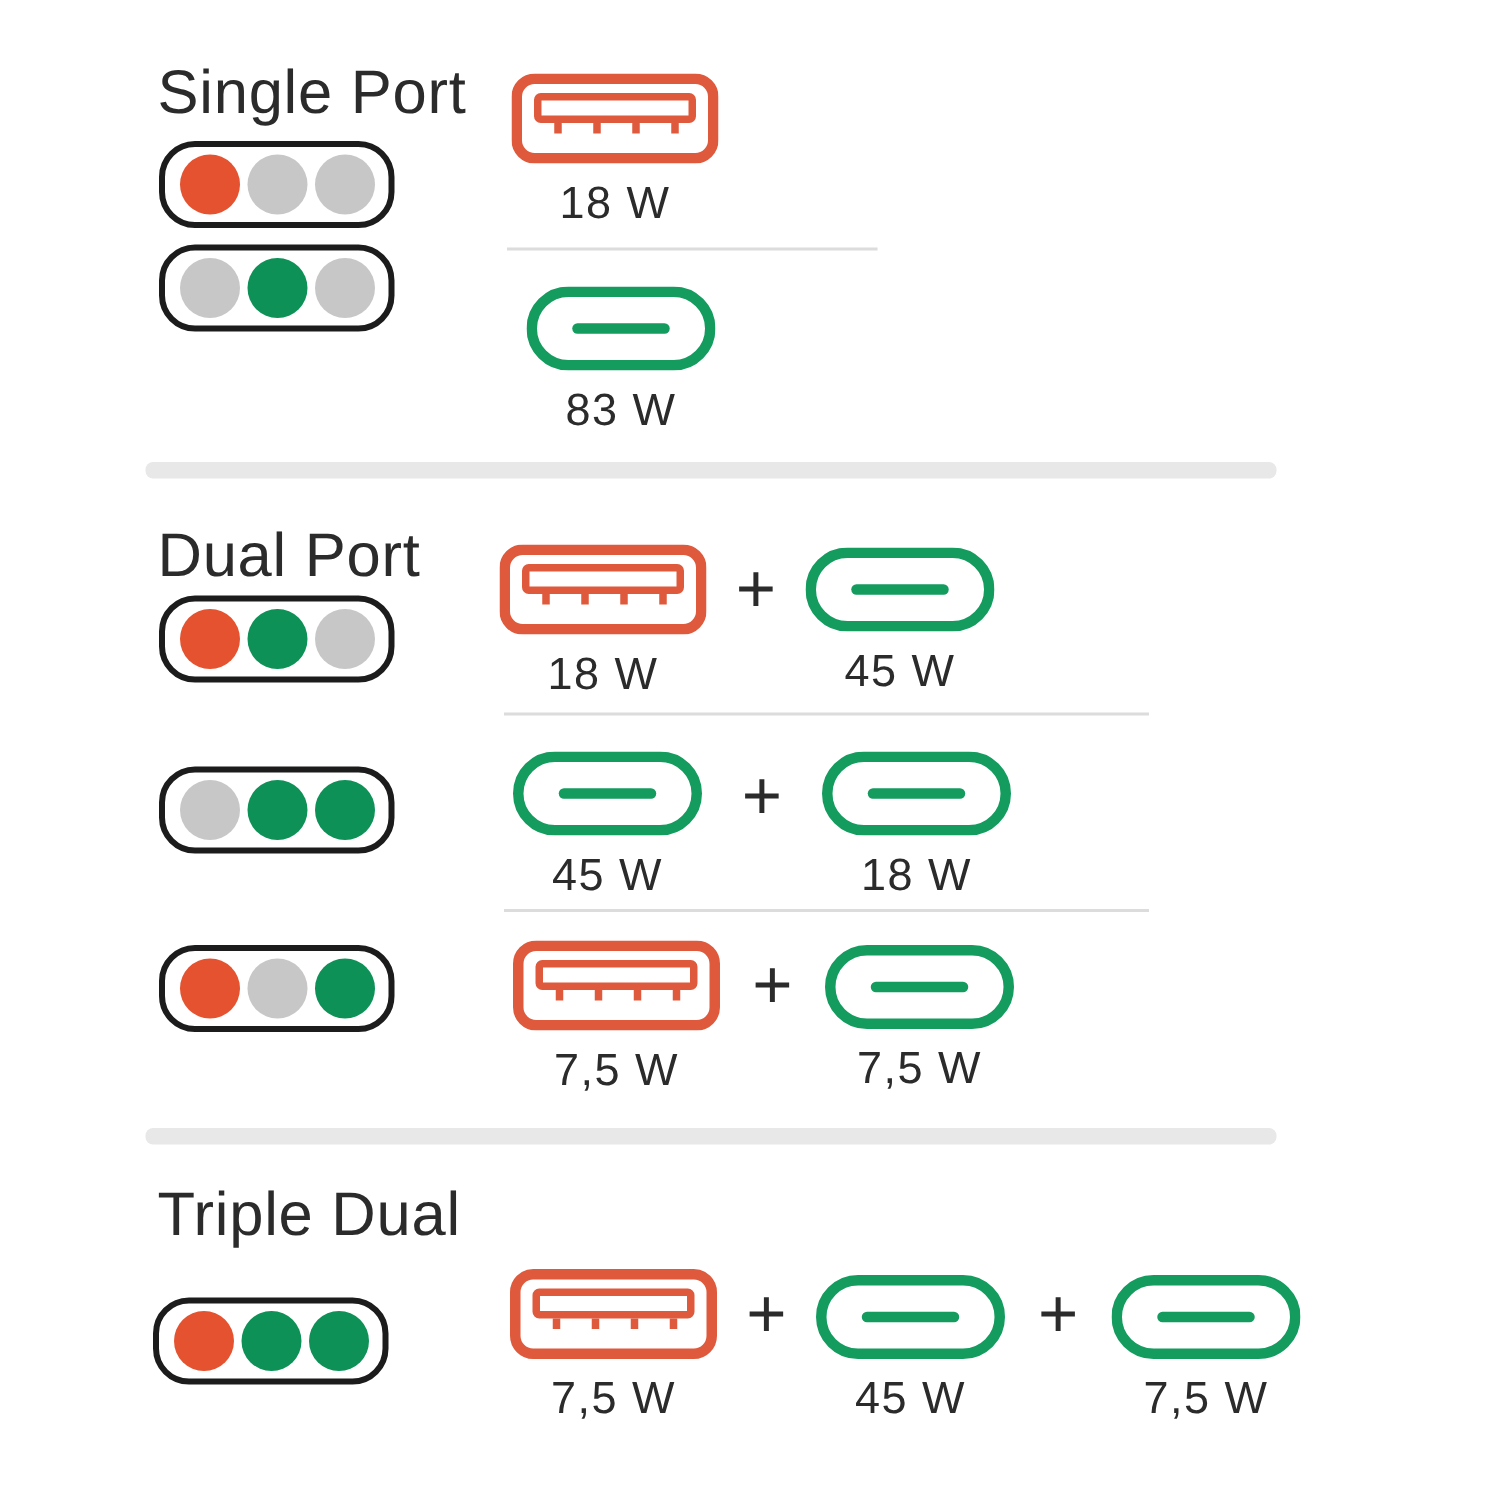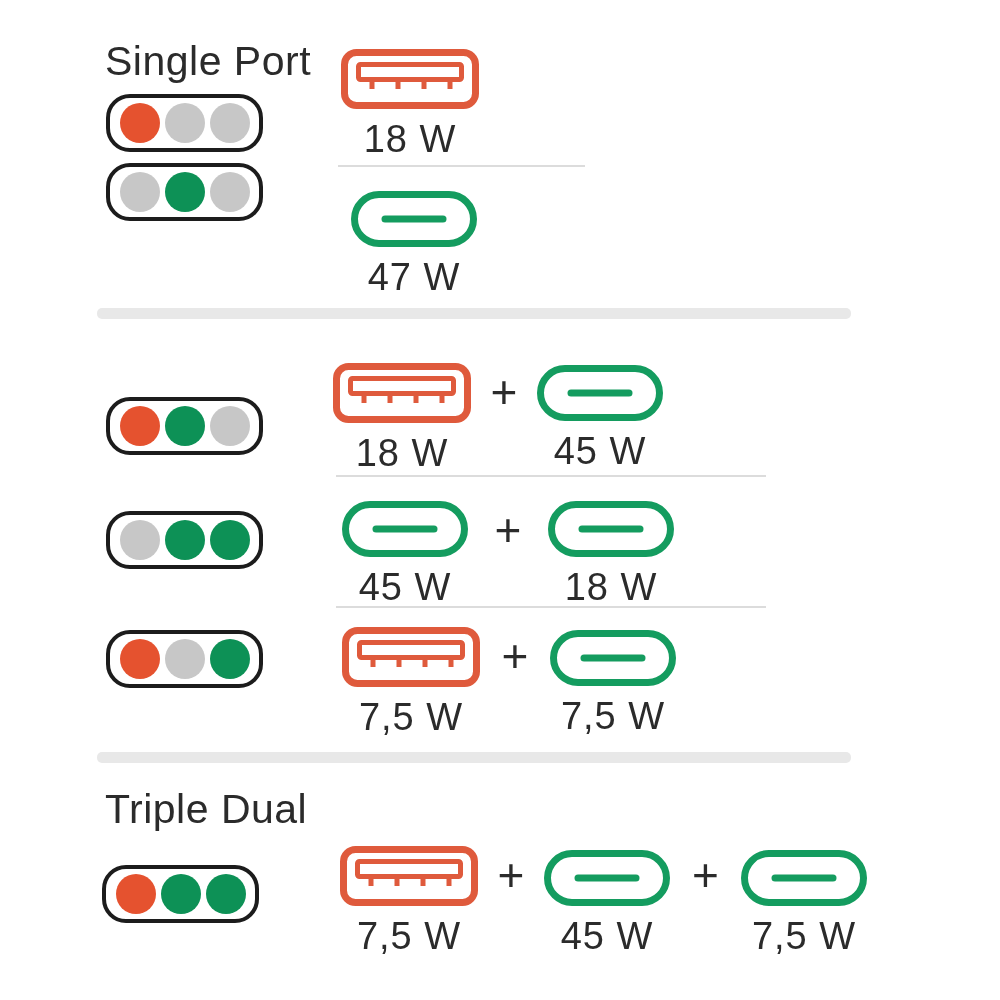--- a/index.html
+++ b/index.html
@@ -21,21 +21,21 @@
     position:absolute;width:149px;height:50px;border:4px solid var(--outline);
     border-radius:24px;background:#fff;display:flex;align-items:center;justify-content:center;gap:5px;
   }
   .dot{width:40px;height:40px;border-radius:50%;background:#ddd;flex:none;}
   .dot-orange{background:var(--orange-dot);}
   .dot-green{background:var(--green-dot);}
   .dot-gray{background:var(--gray-dot);}
   
   .combo{position:absolute;display:flex;align-items:flex-start;}
   .unit{display:flex;flex-direction:column;align-items:center;flex:none;}
-  .watt{margin-top:10px;font-size:38px;letter-spacing:1px;color:var(--text);white-space:nowrap;line-height:1.1;}
+  .watt{margin-top:10px;font-size:30px;letter-spacing:1px;color:var(--text);white-space:nowrap;line-height:1.1;}
   .plus{flex:none;font-size:46px;line-height:58px;text-align:center;color:var(--text);}
   .plus-w66{width:66px;} .plus-w70{width:70px;} .plus-w71{width:71px;} .plus-w80{width:80px;}
   .usba *{stroke:var(--orange-stroke);fill:none;}
   .usbc *{stroke:var(--green-stroke);fill:none;}
   .divider-thin{position:absolute;height:2px;background:var(--divider-thin);}
   .divider-thick{position:absolute;height:11px;background:var(--divider-thick);border-radius:5px;}
 </style>
 </head>
 <body>
 
@@ -65,26 +65,27 @@
     <span class="dot dot-gray"></span>
     <span class="dot dot-green"></span>
     <span class="dot dot-gray"></span>
   </div>
   <div class="combo" style="left:351px;top:191px">
     <div class="unit">
       <svg class="usbc" width="126" height="56" viewBox="0 0 126 56">
         <rect x="3.5" y="3.5" width="119" height="49" rx="24.5" stroke-width="7"></rect>
         <line x1="34" y1="28" x2="92" y2="28" stroke-width="7" stroke-linecap="round"></line>
       </svg>
-      <div class="watt">47 W</div>
+      <div class="watt">83 W</div>
     </div>
   </div>
 
   <div class="divider-thick" style="left:97px;top:308px;width:754px"></div>
 
+  <div class="title" style="left:105px;top:347px">Dual Port</div>
 
   <div class="pill" style="left:106px;top:397px">
     <span class="dot dot-orange"></span>
     <span class="dot dot-green"></span>
     <span class="dot dot-gray"></span>
   </div>
   <div class="combo" style="left:333px;top:363px">
     <div class="unit">
       <svg class="usba" width="138" height="60" viewBox="0 0 138 60">
         <rect x="3.5" y="3.5" width="131" height="53" rx="12" stroke-width="7"></rect>

